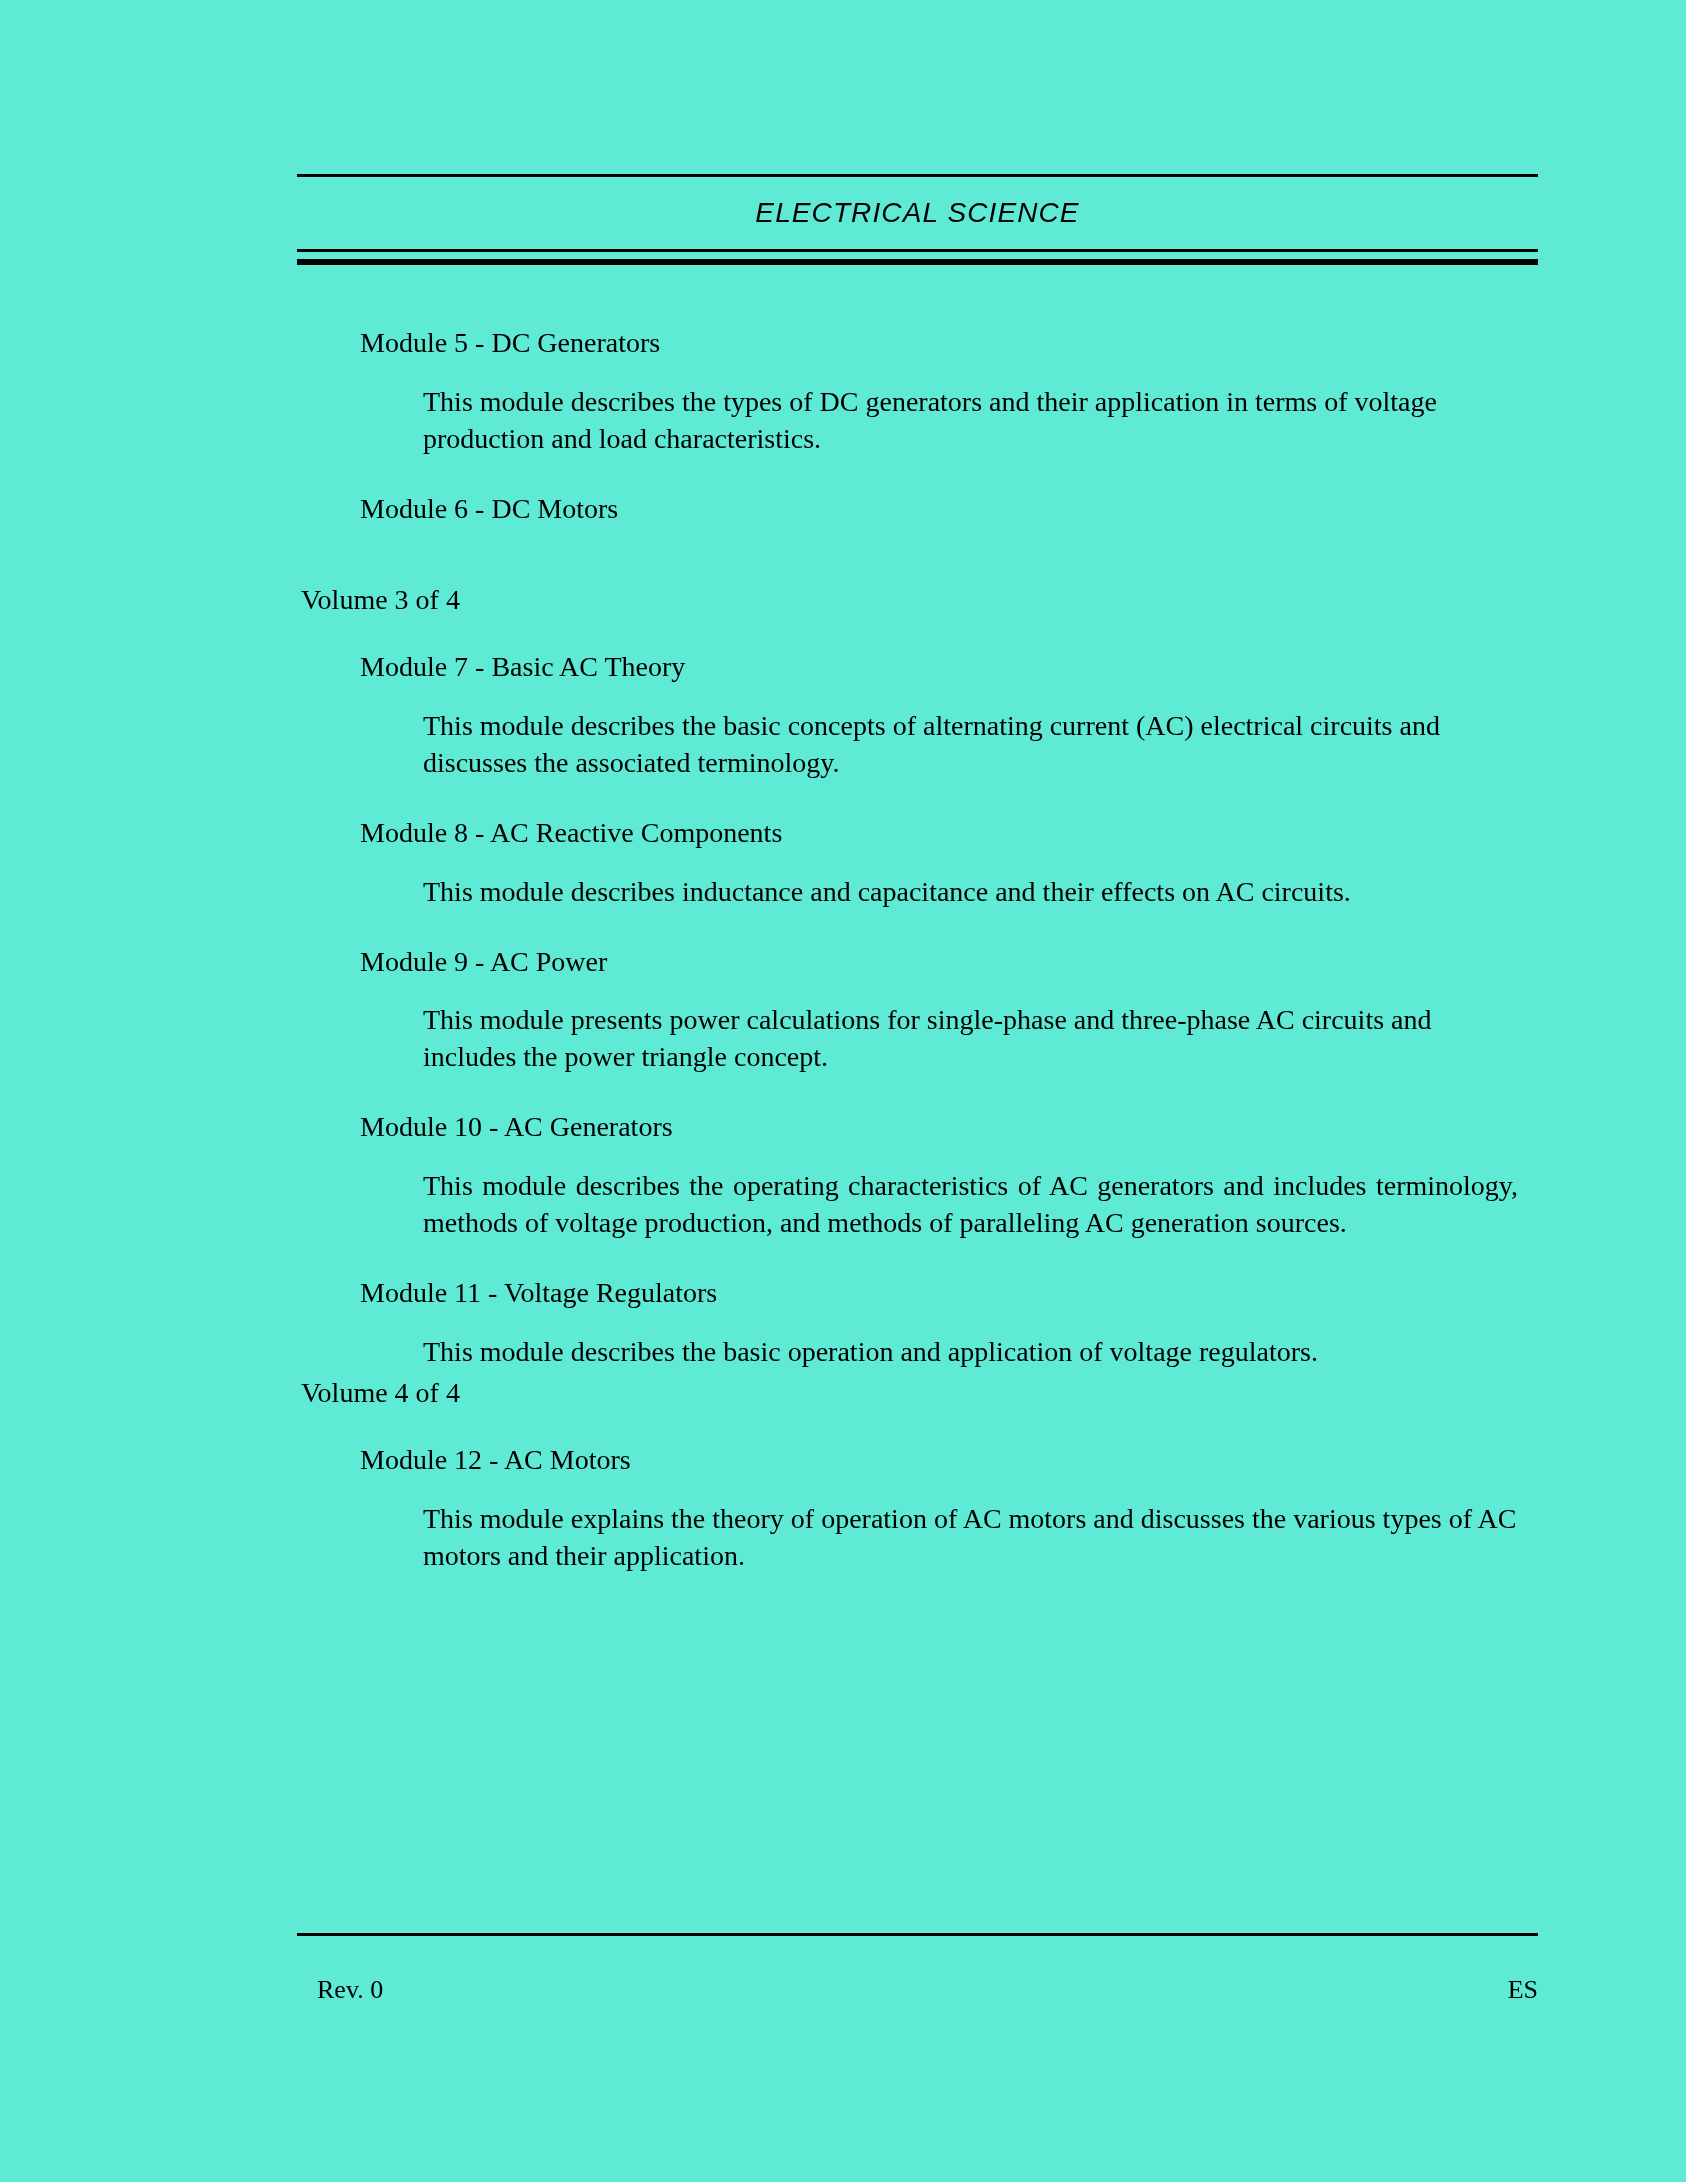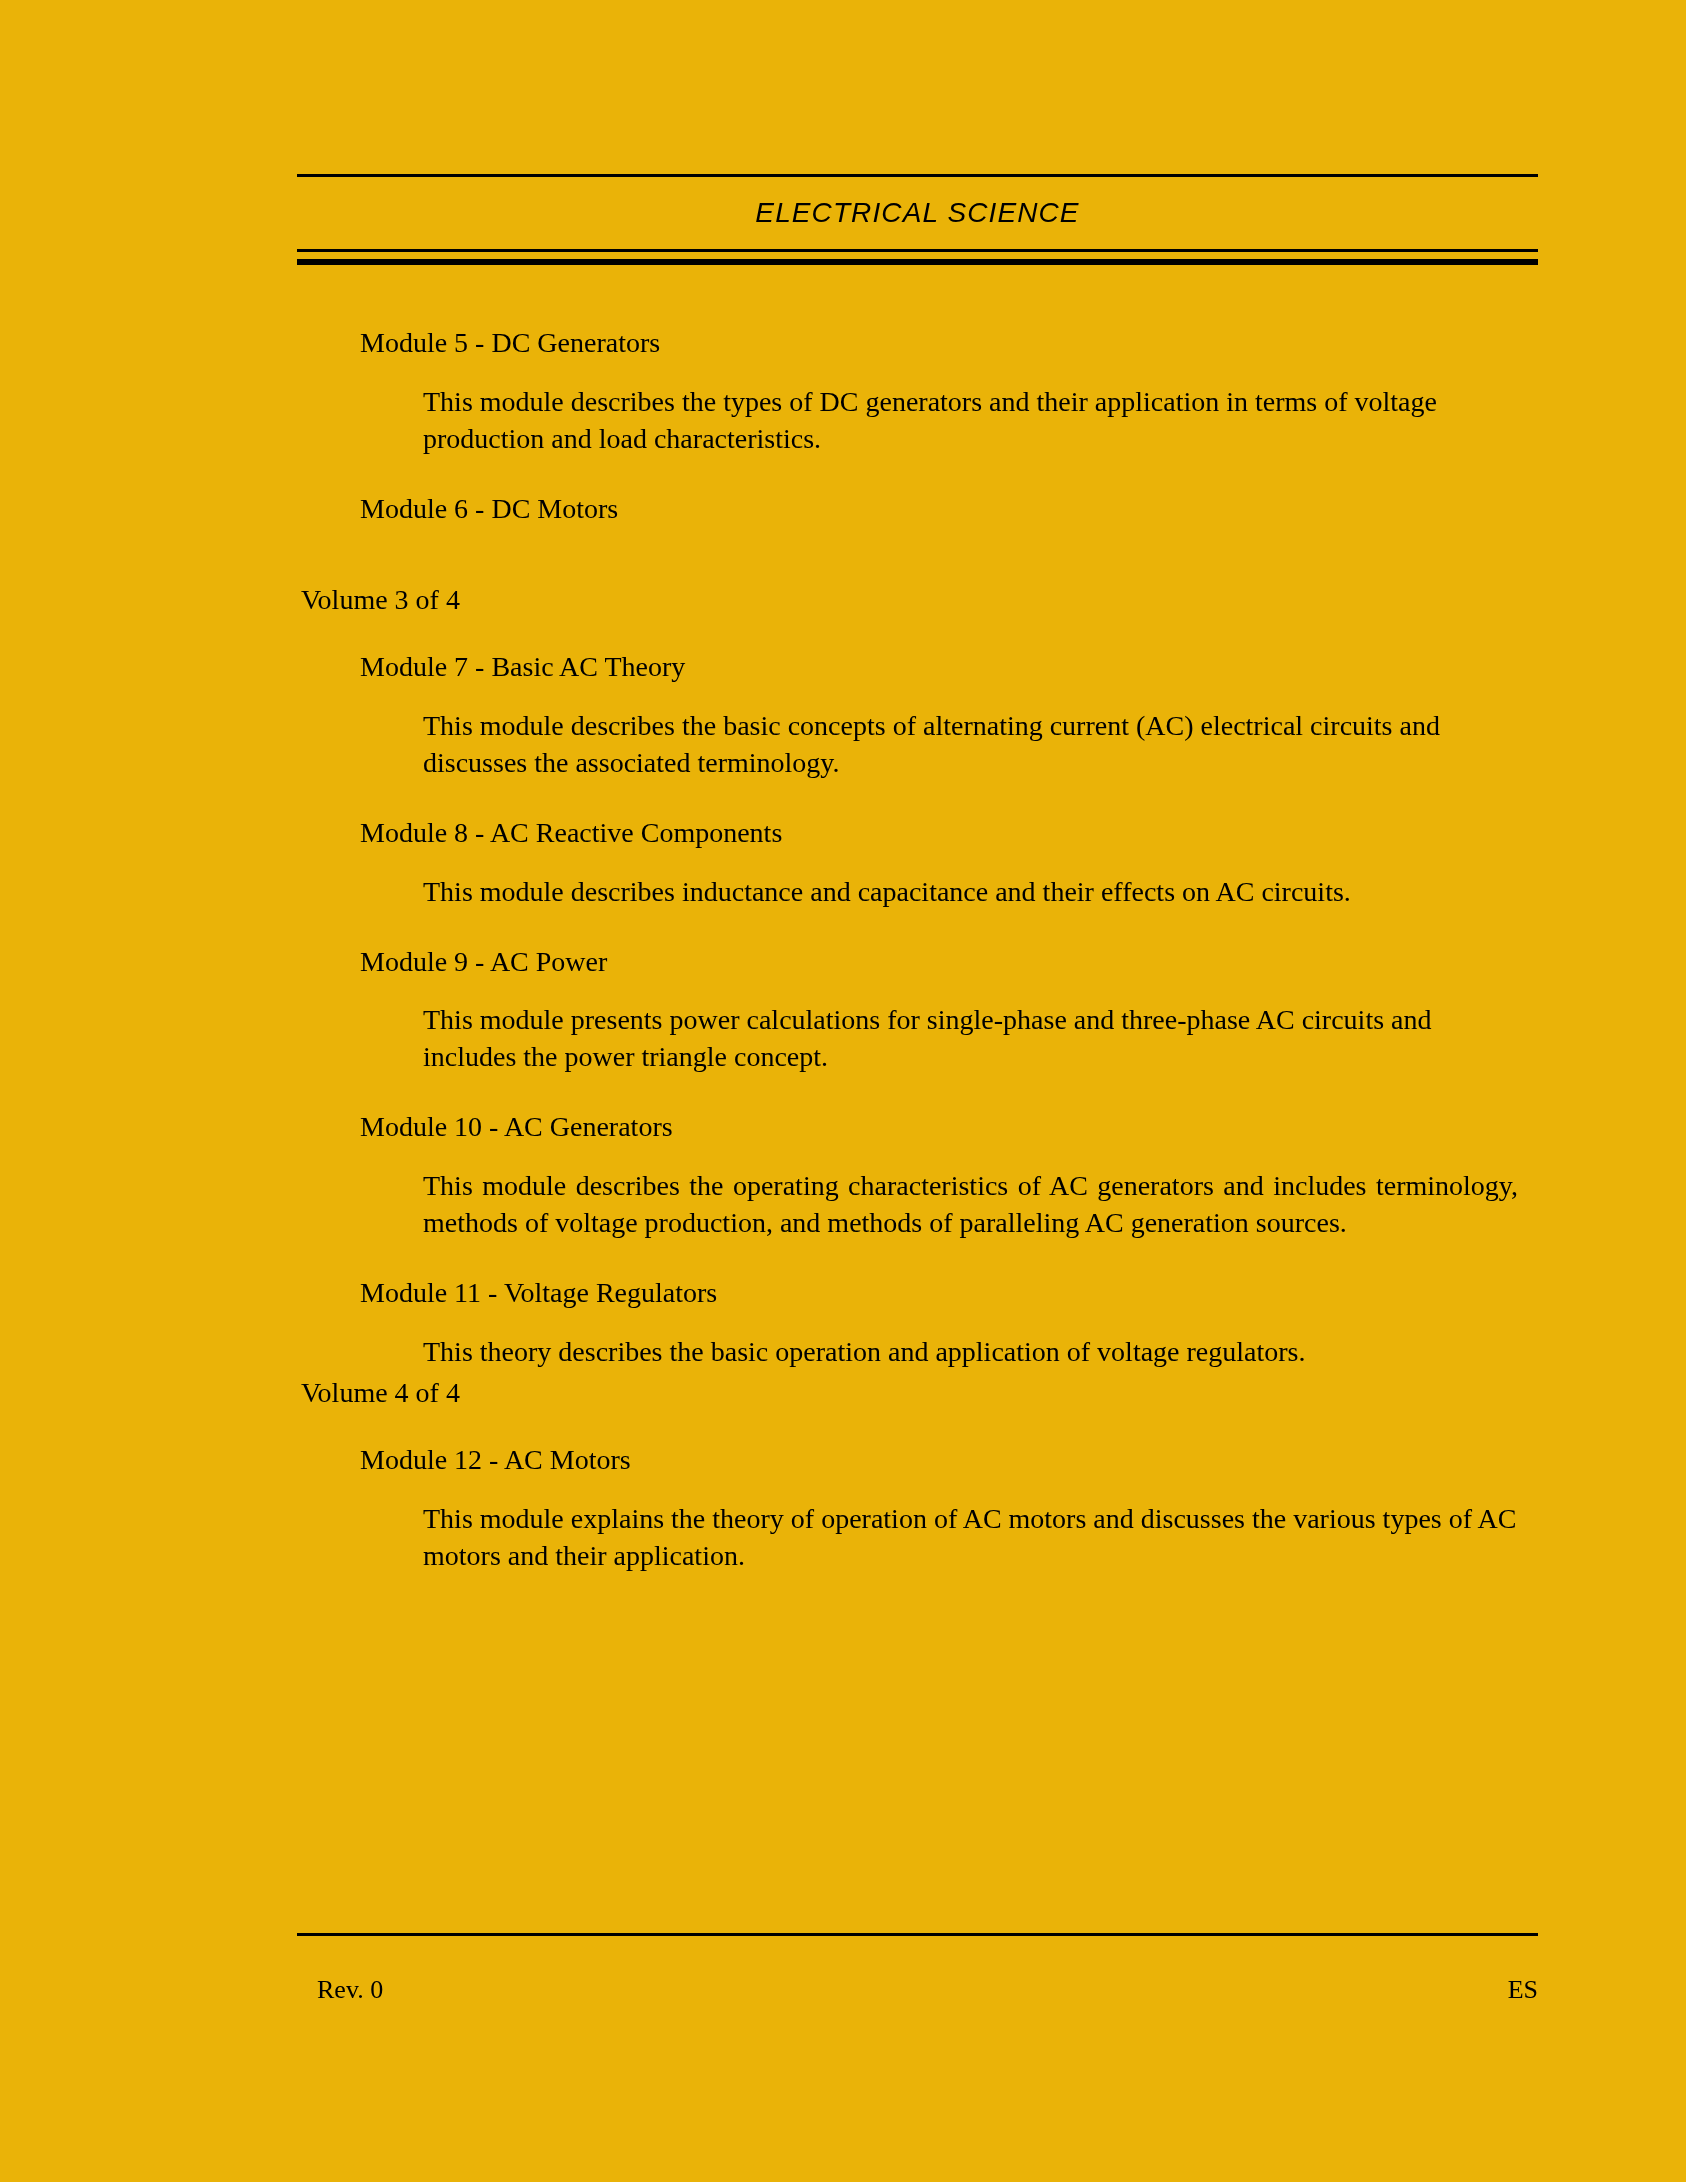--- a/index.html
+++ b/index.html
@@ -5,21 +5,21 @@
   html, body {
     margin: 0;
     padding: 0;
     background: #ffffff;
   }
 
   .page {
     position: relative;
     width: 1686px;
     height: 2183px;
-    background: #eab308;
+    background: #5eead4;
     margin: 0 auto;
     overflow: hidden;
     font-family: "Liberation Serif", "DejaVu Serif", serif;
     color: #000000;
   }
 
   
   .header {
     position: absolute;
     left: 297px;
@@ -171,21 +171,21 @@
     <p class="module-para ragged">This module presents power calculations for single-phase and three-phase AC circuits and includes the power triangle concept.</p>
     <div class="sp-para-to-heading"></div>
 
     <p class="module-heading">Module 10 - AC Generators</p>
     <div class="sp-heading-to-para"></div>
     <p class="module-para">This module describes the operating characteristics of AC generators and includes terminology, methods of voltage production, and methods of paralleling AC generation sources.</p>
     <div class="sp-para-to-heading"></div>
 
     <p class="module-heading">Module 11 - Voltage Regulators</p>
     <div class="sp-heading-to-para"></div>
-    <p class="module-para ragged">This theory describes the basic operation and application of voltage regulators.</p>
+    <p class="module-para ragged">This module describes the basic operation and application of voltage regulators.</p>
     <div class="sp-none"></div>
 
     <p class="volume-line">Volume 4 of 4</p>
     <div class="sp-volume-to-heading"></div>
 
     <p class="module-heading">Module 12 - AC Motors</p>
     <div class="sp-heading-to-para"></div>
     <p class="module-para ragged">This module explains the theory of operation of AC motors and discusses the various types of AC motors and their application.</p>
 
   </div>

